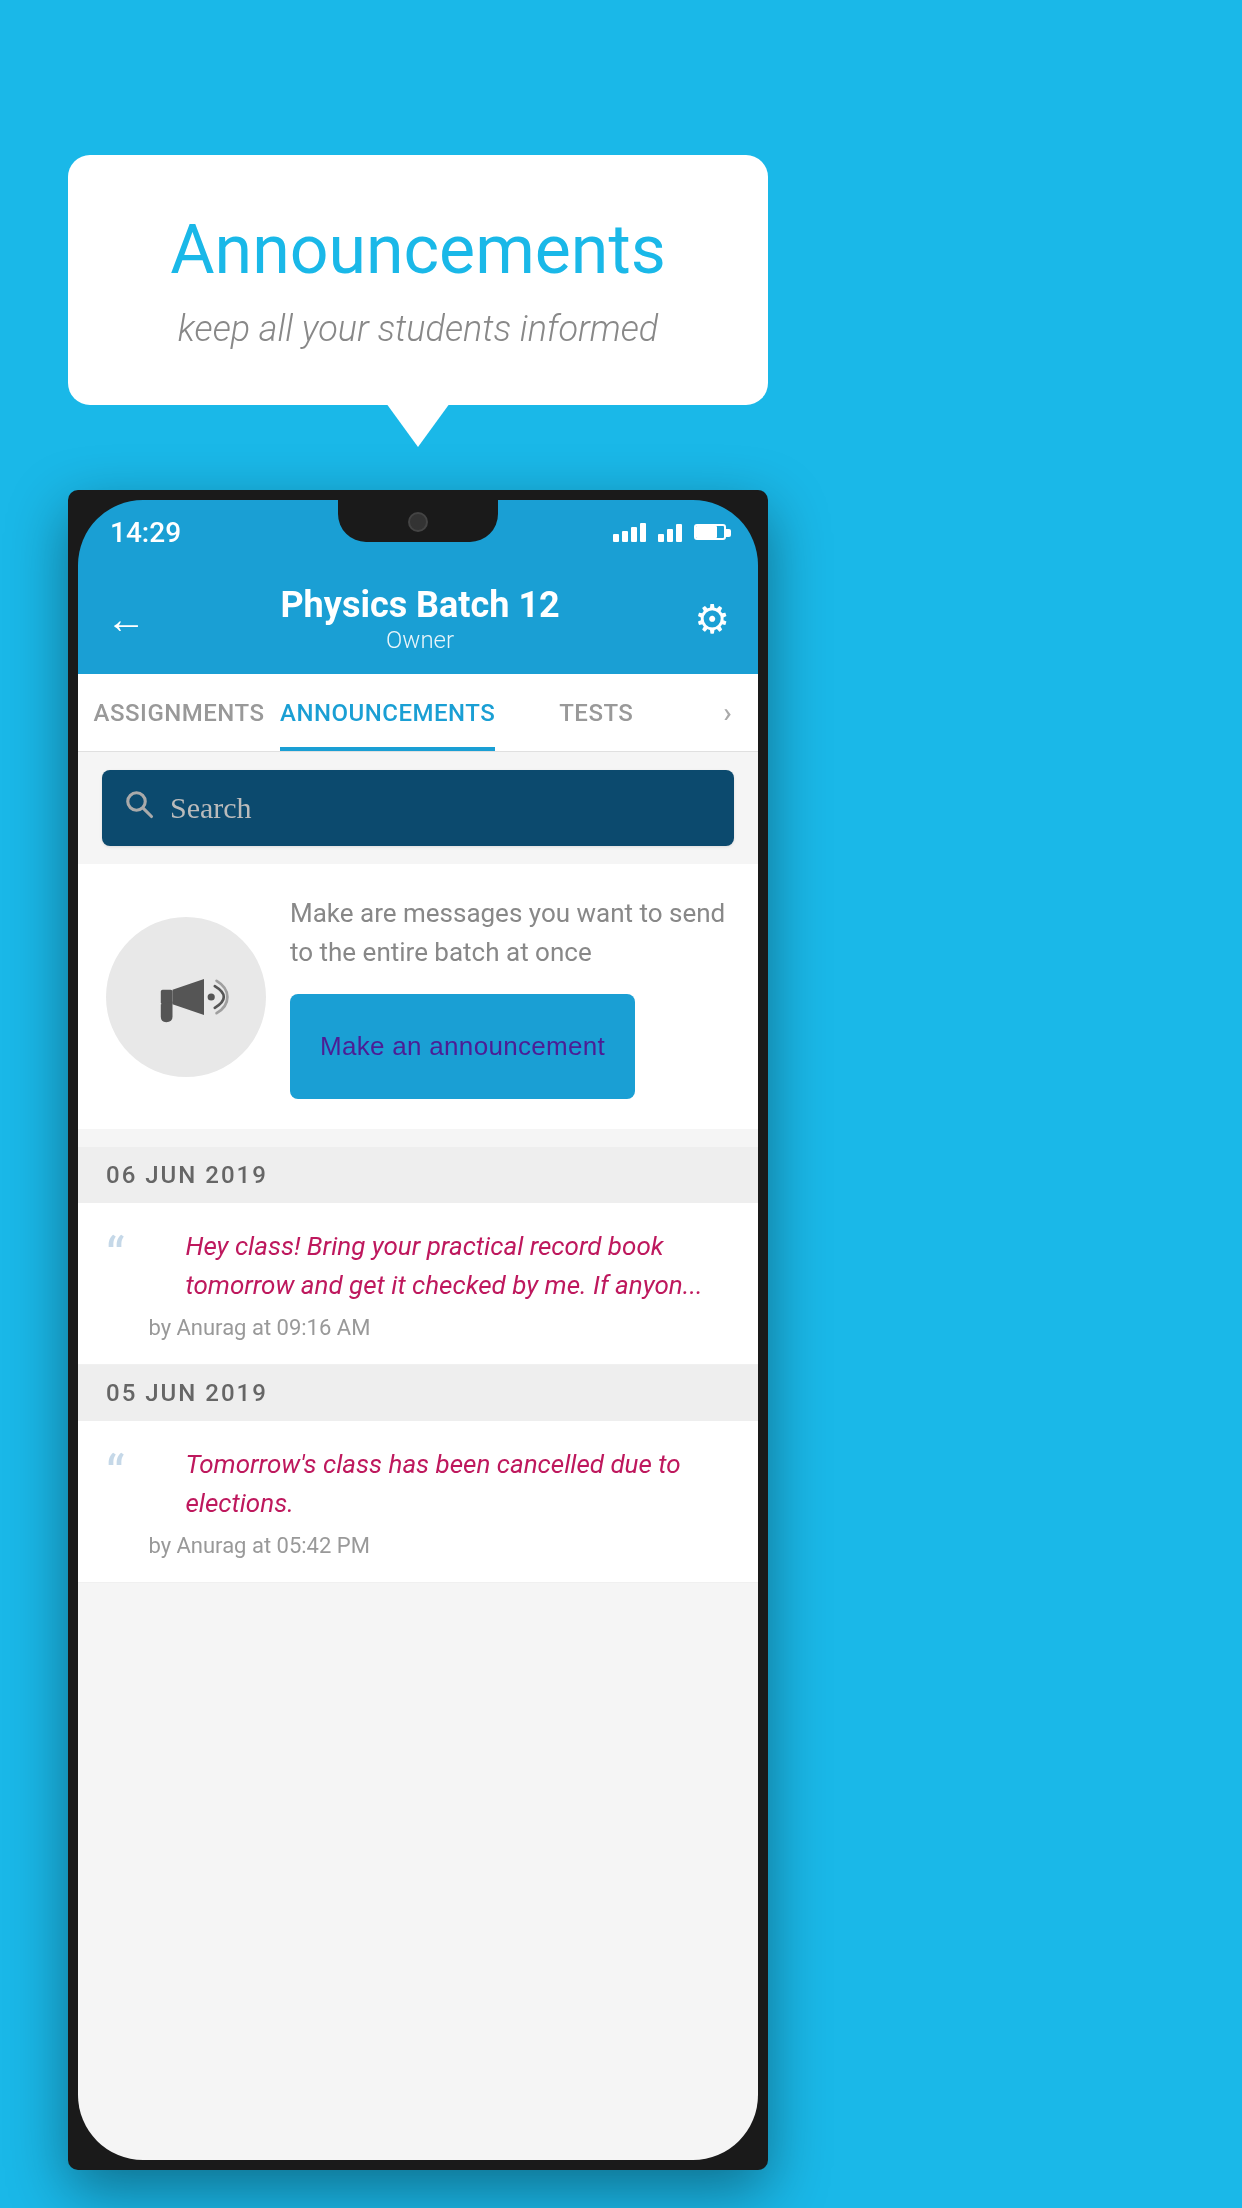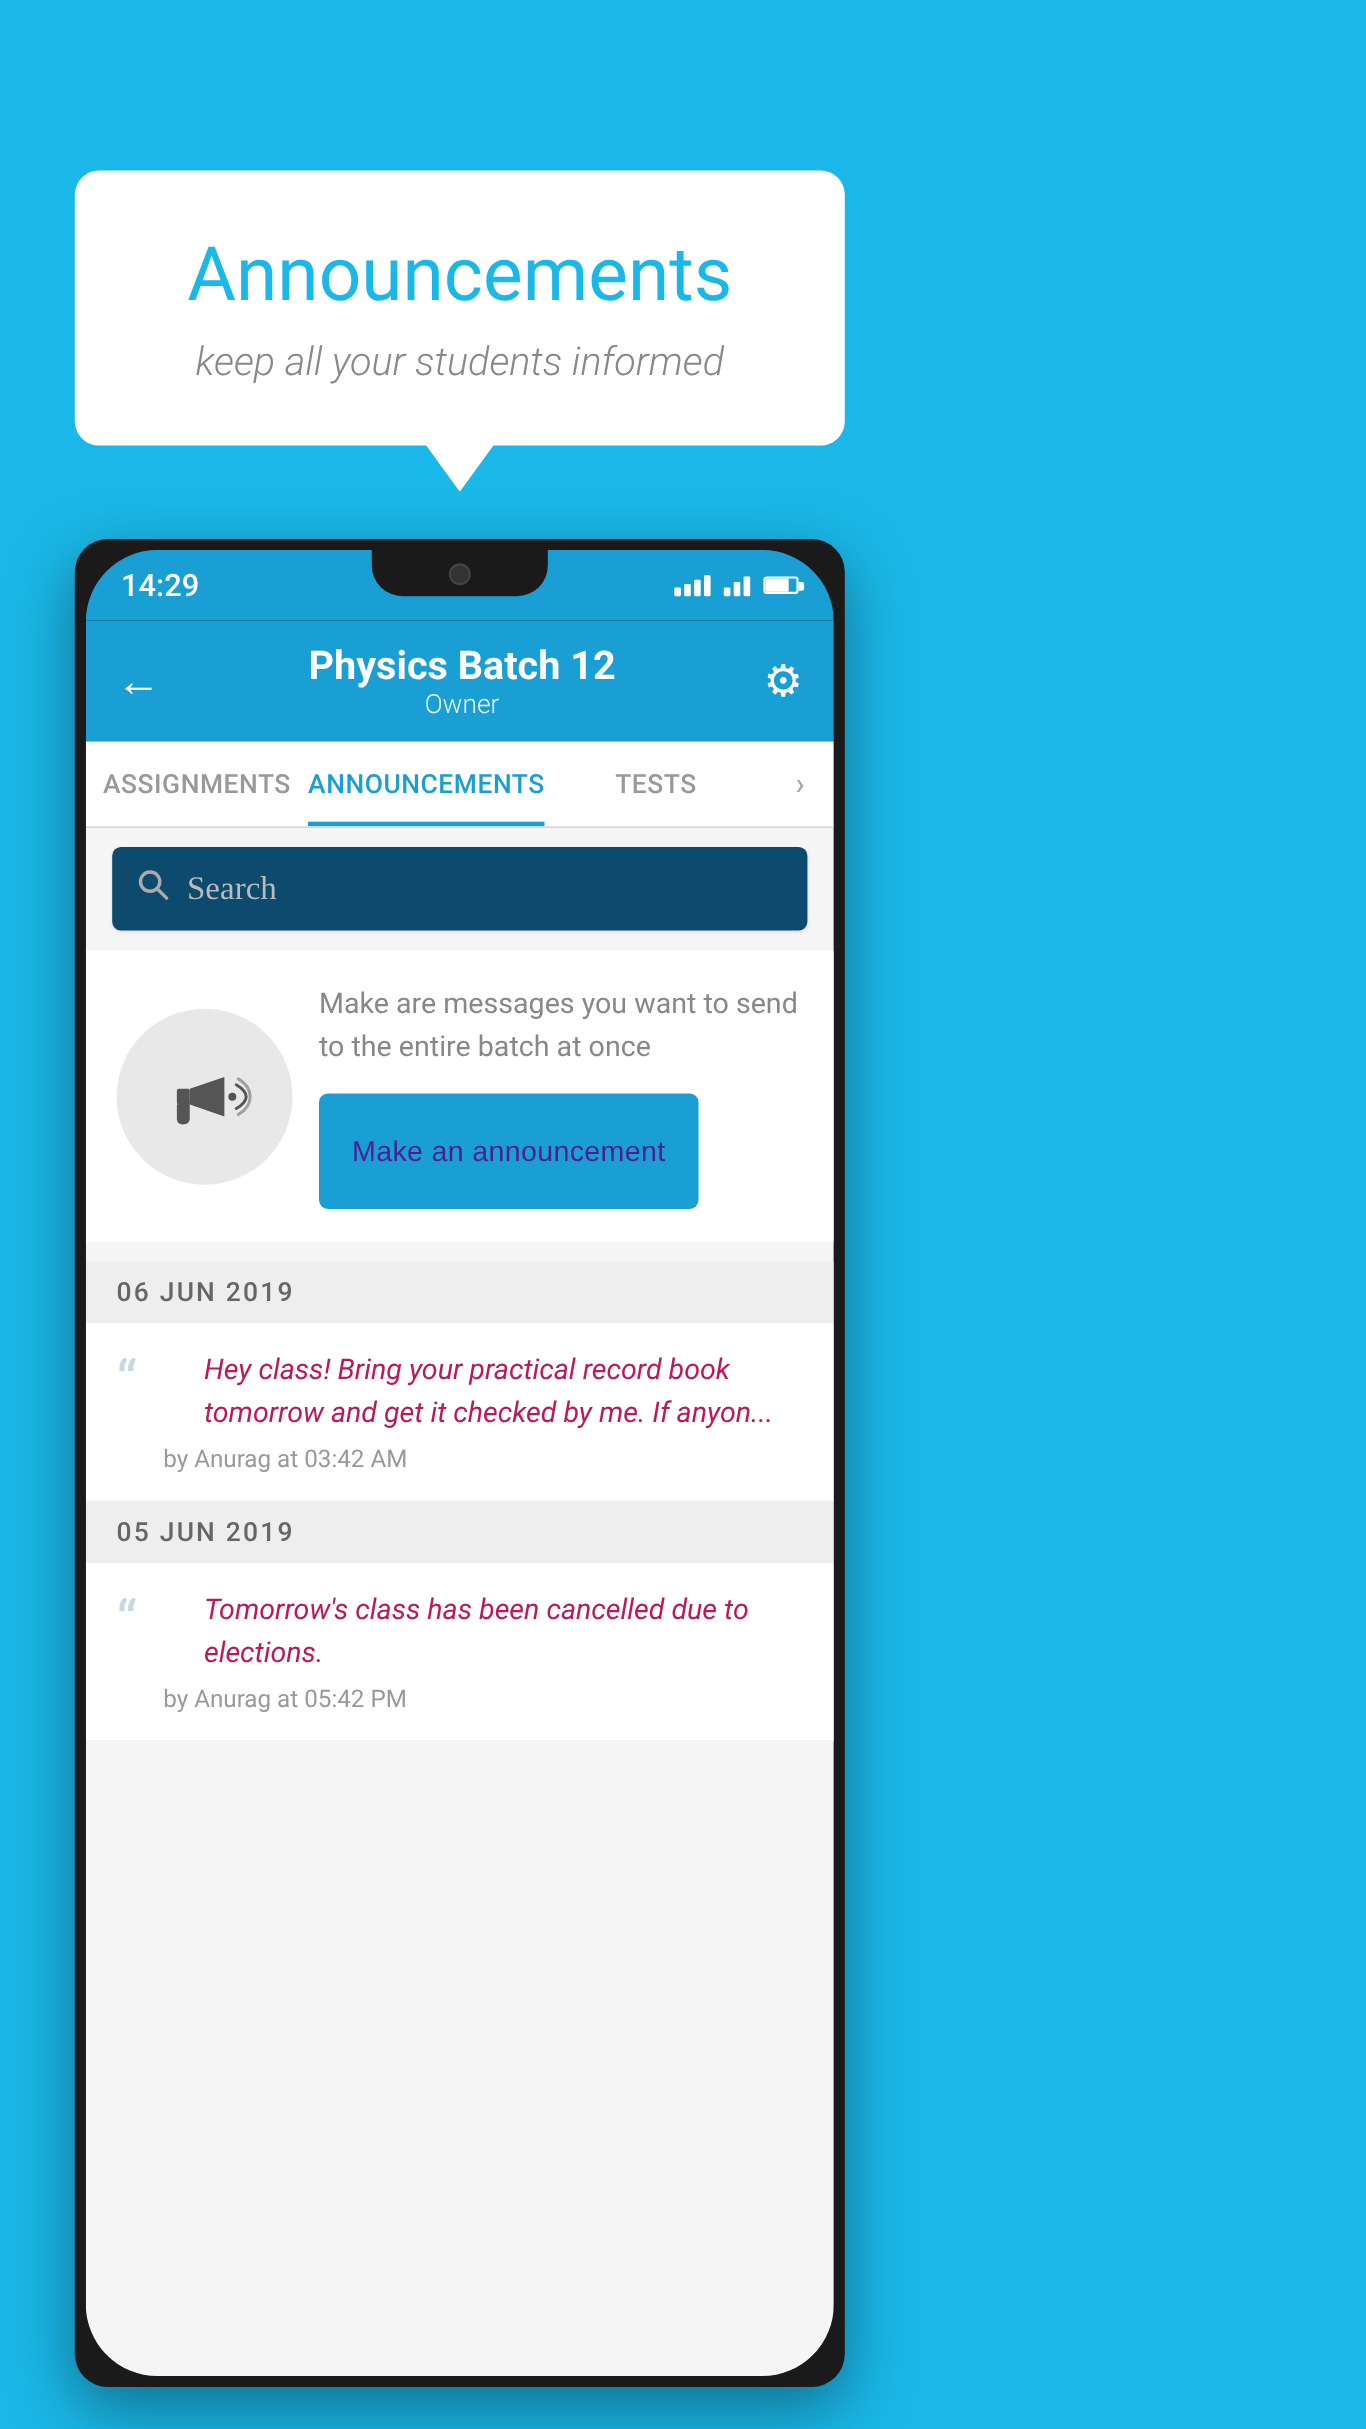--- a/index.html
+++ b/index.html
@@ -57,21 +57,21 @@
     }
 
     
     .phone-frame {
       position: absolute;
       top: 490px;
       left: 68px;
       width: 700px;
       height: 1680px;
       background: #1a1a1a;
-      border-radius: 30px;
+      border-radius: 10px;
       padding: 0;
       overflow: hidden;
       box-shadow: 0 20px 60px rgba(0,0,0,0.4);
     }
 
     .phone-inner {
       position: absolute;
       top: 10px;
       left: 10px;
       right: 10px;
@@ -451,21 +451,21 @@
           <button class="make-announcement-btn">Make an announcement</button>
         </div>
       </div>
 
       <div class="date-separator">06  JUN  2019</div>
 
       <div class="announcement-item">
         <div class="quote-icon">“</div>
         <div class="announcement-text-wrap">
           <div class="announcement-text">Hey class! Bring your practical record book tomorrow and get it checked by me. If anyon...</div>
-          <div class="announcement-author">by Anurag at 03:42 AM</div>
+          <div class="announcement-author">by Anurag at 09:16 AM</div>
         </div>
       </div>
 
       <div class="date-separator">05  JUN  2019</div>
 
       <div class="announcement-item">
         <div class="quote-icon">“</div>
         <div class="announcement-text-wrap">
           <div class="announcement-text">Tomorrow's class has been cancelled due to elections.</div>
           <div class="announcement-author">by Anurag at 05:42 PM</div>

